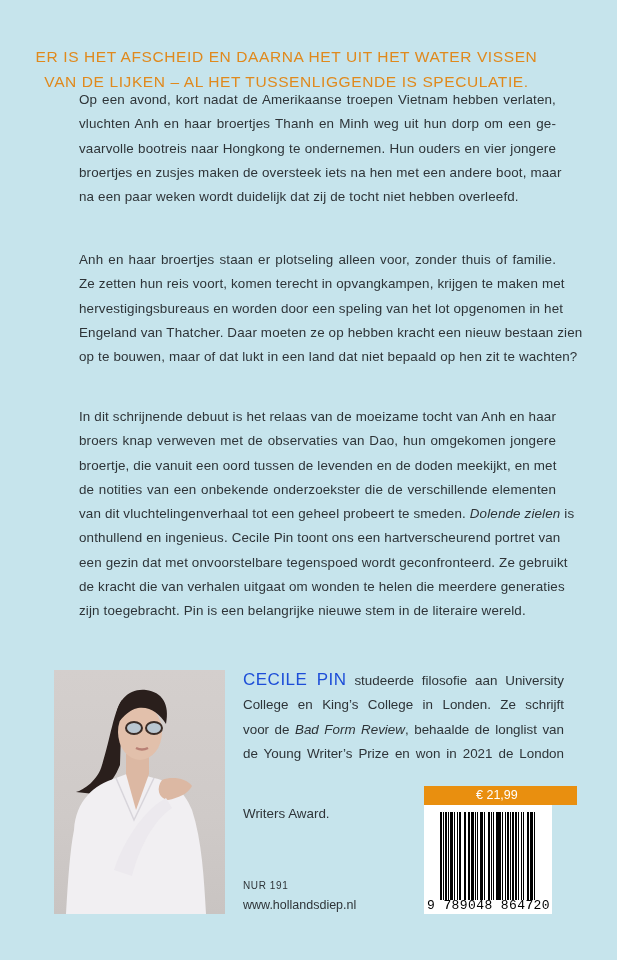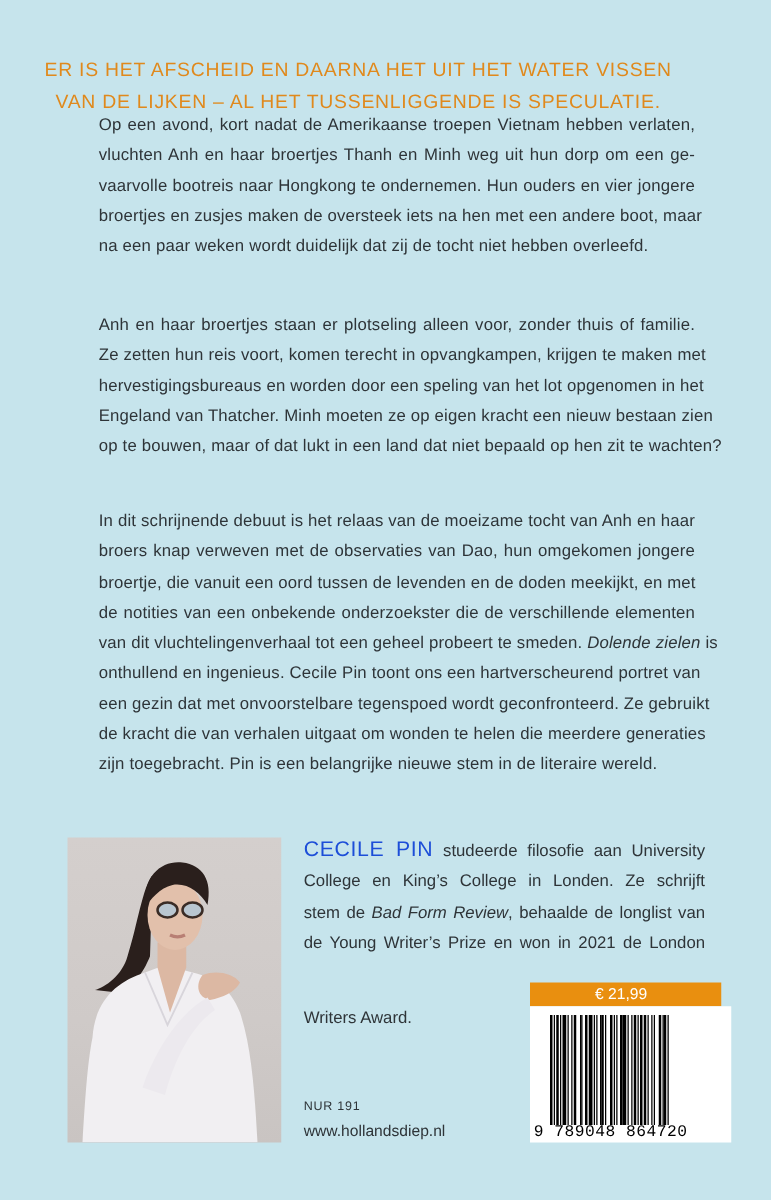--- a/index.html
+++ b/index.html
@@ -54,21 +54,21 @@
     .author-name { color: #1d4ed8; font-size: 17px; letter-spacing: 0.5px; }
     .nur { position: absolute; left: 243px; top: 880px; font-size: 10px; letter-spacing: 0.6px; font-family: "Liberation Sans", sans-serif; }
     .url { position: absolute; left: 243px; top: 898px; font-size: 12.5px; font-family: "Liberation Sans", sans-serif; }
     .price-box {
       position: absolute; left: 424px; top: 786px; width: 153px; height: 19px;
       background: #e98f0f; color: #fff; font-size: 12.5px;
       font-family: "Liberation Sans", sans-serif;
       padding-left: 52px; line-height: 19px;
     }
     .barcode {
-      position: absolute; left: 424px; top: 805px; width: 161px; height: 109px;
+      position: absolute; left: 424px; top: 805px; width: 128px; height: 109px;
       background: #fff;
     }
     .barcode .bars { position: absolute; left: 16px; top: 7px; width: 122px; height: 88px; display: flex; }
     .barcode .bar { background: #000; height: 100%; }
     .barcode .num {
       position: absolute; left: 3px; bottom: 1px; font-family: "Liberation Mono", monospace; font-size: 13px; color: #000; letter-spacing: 0.4px;
     }
   </style>
 </head>
 <body>
@@ -83,21 +83,21 @@
   <span class="ln">vluchten Anh en haar broertjes Thanh en Minh weg uit hun dorp om een ge-</span>
   <span class="ln">vaarvolle bootreis naar Hongkong te ondernemen. Hun ouders en vier jongere</span>
   <span class="ln">broertjes en zusjes maken de oversteek iets na hen met een andere boot, maar</span>
   <span class="ln last">na een paar weken wordt duidelijk dat zij de tocht niet hebben overleefd.</span>
 </div>
 
 <div class="body-text" id="para2">
   <span class="ln">Anh en haar broertjes staan er plotseling alleen voor, zonder thuis of familie.</span>
   <span class="ln">Ze zetten hun reis voort, komen terecht in opvangkampen, krijgen te maken met</span>
   <span class="ln">hervestigingsbureaus en worden door een speling van het lot opgenomen in het</span>
-  <span class="ln">Engeland van Thatcher. Minh moeten ze op eigen kracht een nieuw bestaan zien</span>
+  <span class="ln">Engeland van Thatcher. Daar moeten ze op hebben kracht een nieuw bestaan zien</span>
   <span class="ln">op te bouwen, maar of dat lukt in een land dat niet bepaald op hen zit te wachten?</span>
 </div>
 
 <div class="body-text" id="para3">
   <span class="ln">In dit schrijnende debuut is het relaas van de moeizame tocht van Anh en haar</span>
   <span class="ln">broers knap verweven met de observaties van Dao, hun omgekomen jongere</span>
   <span class="ln">broertje, die vanuit een oord tussen de levenden en de doden meekijkt, en met</span>
   <span class="ln">de notities van een onbekende onderzoekster die de verschillende elementen</span>
   <span class="ln"><span>van dit vluchtelingenverhaal tot een geheel probeert te smeden.</span> <em>Dolende zielen</em><span> is</span></span>
   <span class="ln">onthullend en ingenieus. Cecile Pin toont ons een hartverscheurend portret van</span>
@@ -127,21 +127,21 @@
 
     <path d="M108 110 C118 106 132 108 138 116 C134 124 124 128 114 130 C104 128 102 118 108 110 Z" fill="#dcb8a3"></path>
 
     <path d="M60 200 C70 170 90 140 112 128 L118 138 C100 150 86 176 78 206 Z" fill="#ece9ee"></path>
   </svg>
 </div>
 
 <div class="author-bio">
   <span class="ln"><span class="author-name">CECILE PIN</span><span> studeerde filosofie aan University</span></span>
   <span class="ln">College en King’s College in Londen. Ze schrijft</span>
-  <span class="ln"><span>stem de </span><em>Bad Form Review</em><span>, behaalde de longlist van</span></span>
+  <span class="ln"><span>voor de </span><em>Bad Form Review</em><span>, behaalde de longlist van</span></span>
   <span class="ln">de Young Writer’s Prize en won in 2021 de London</span>
   <span class="ln last">Writers Award.</span>
 </div>
 
 <div class="nur">NUR 191</div>
 <div class="url">www.hollandsdiep.nl</div>
 
 <div class="price-box">€ 21,99</div>
 
 <div class="barcode">

